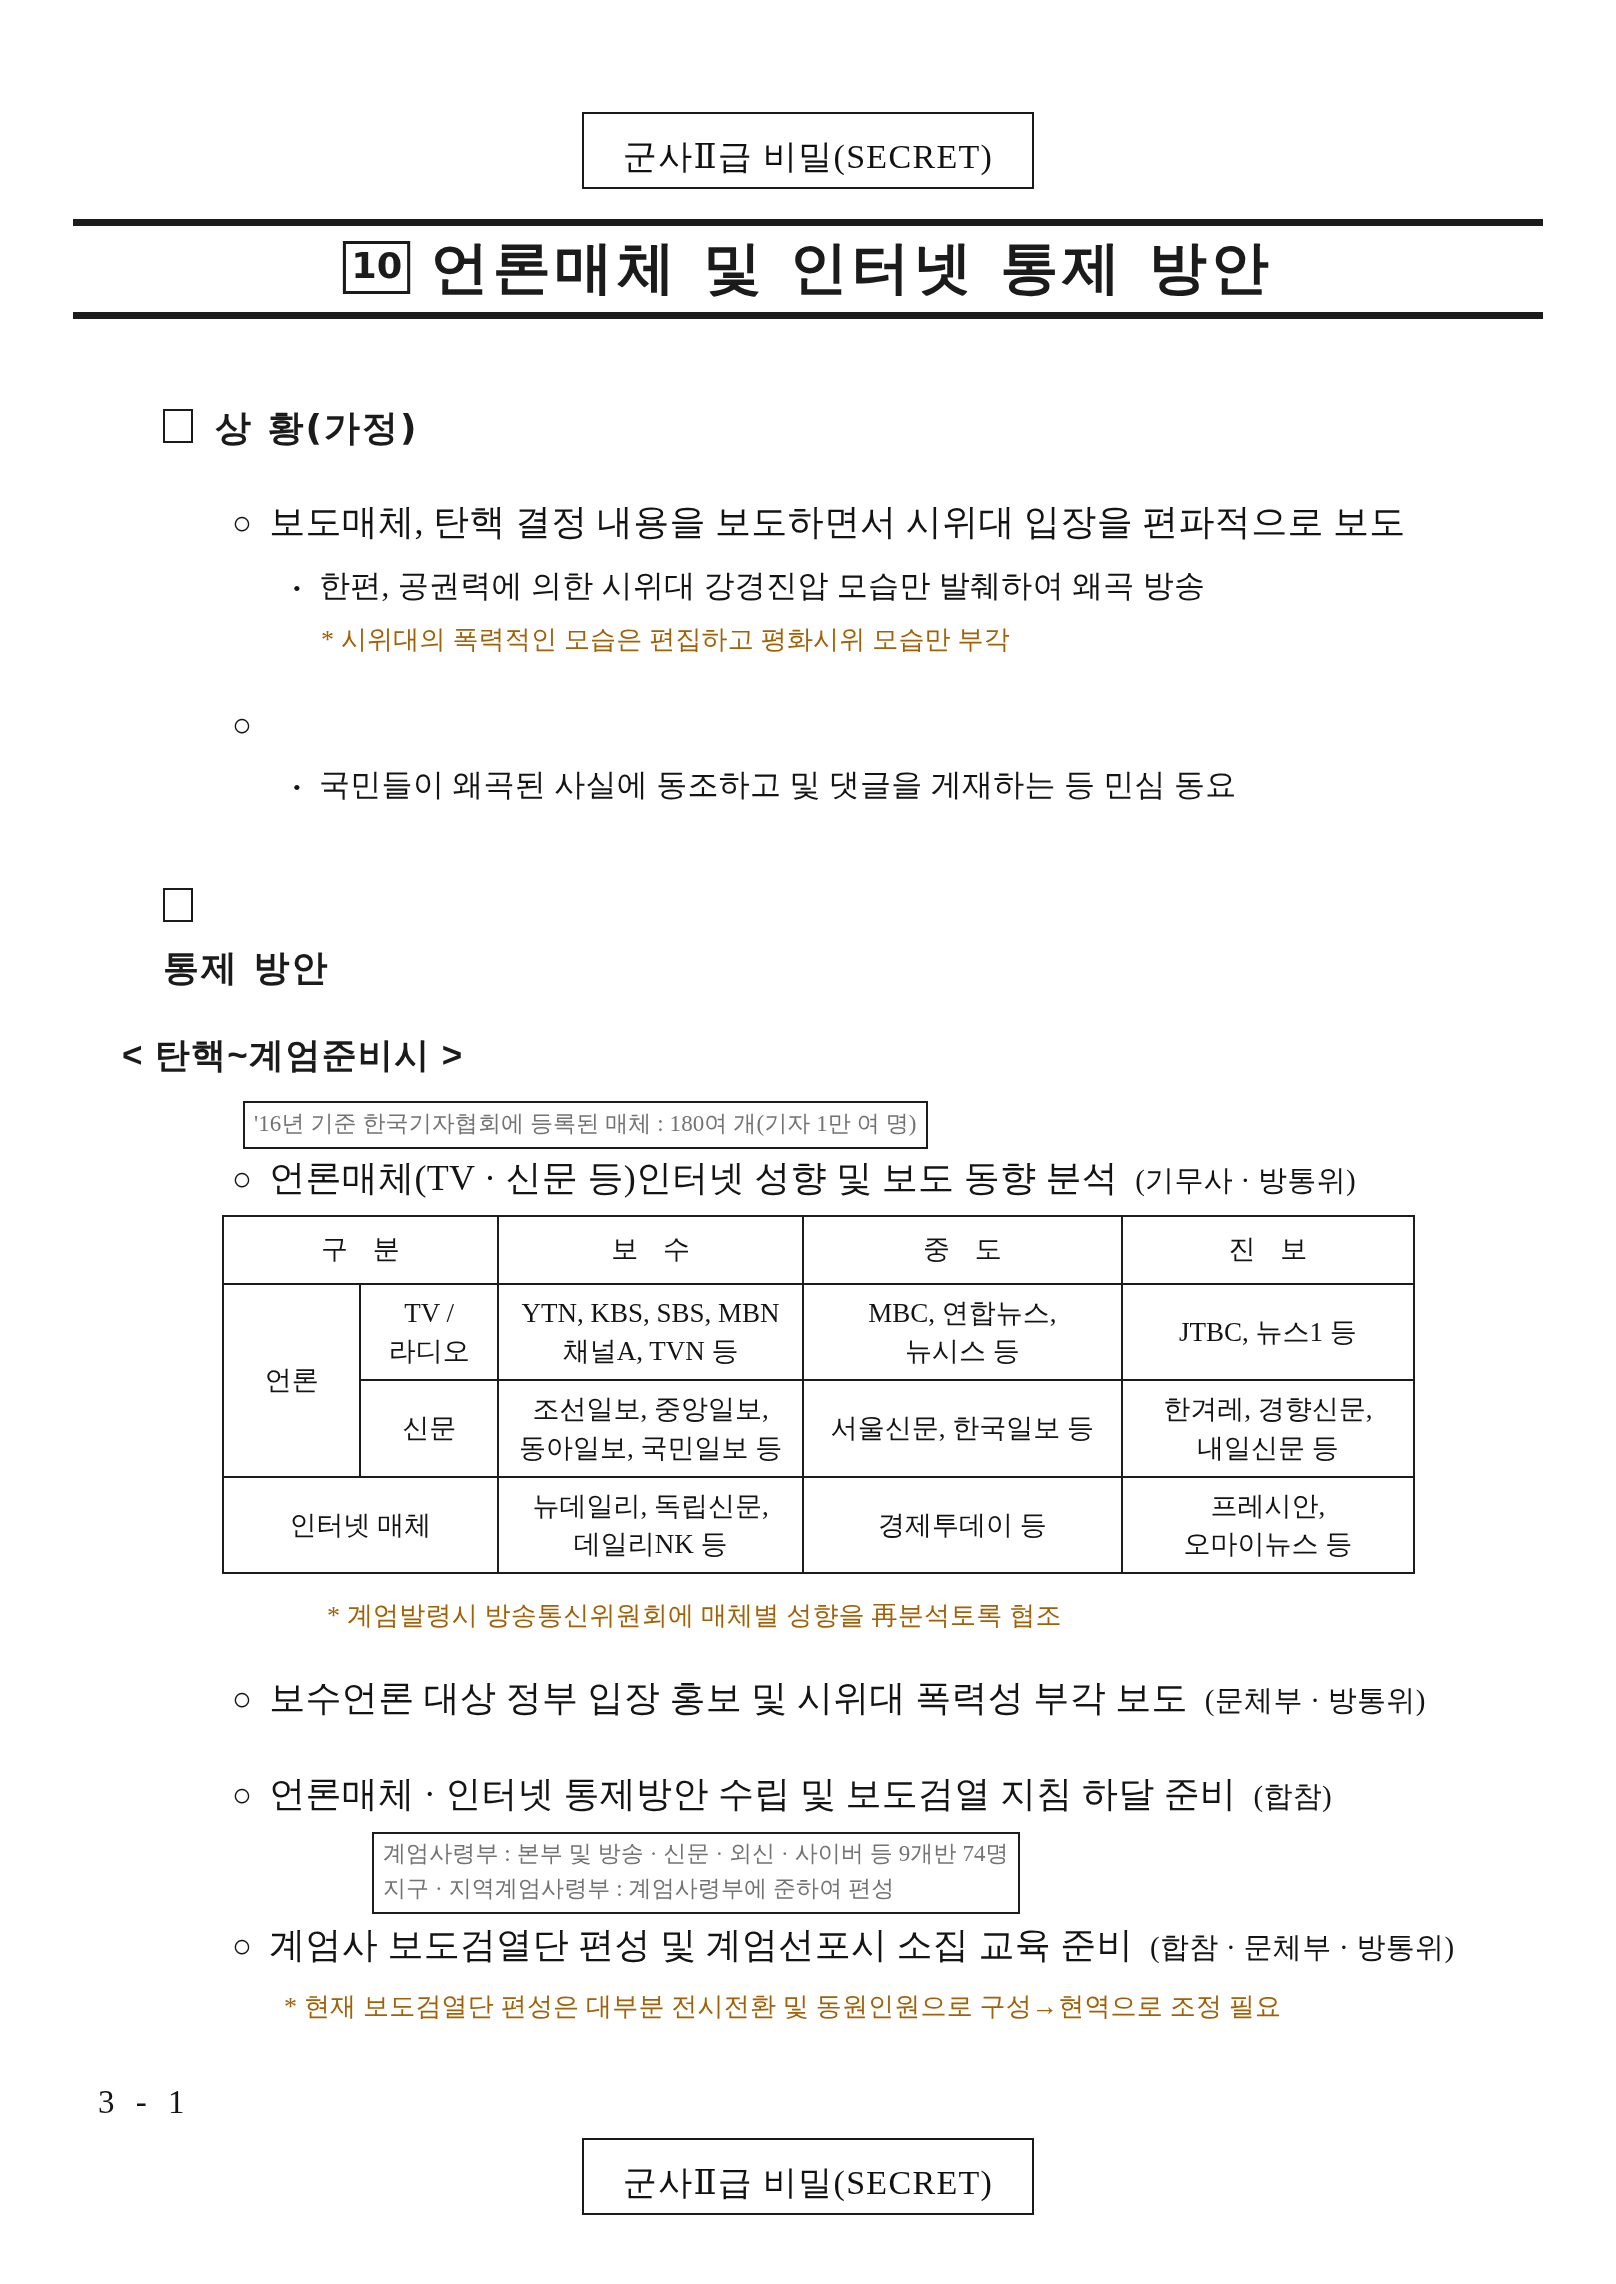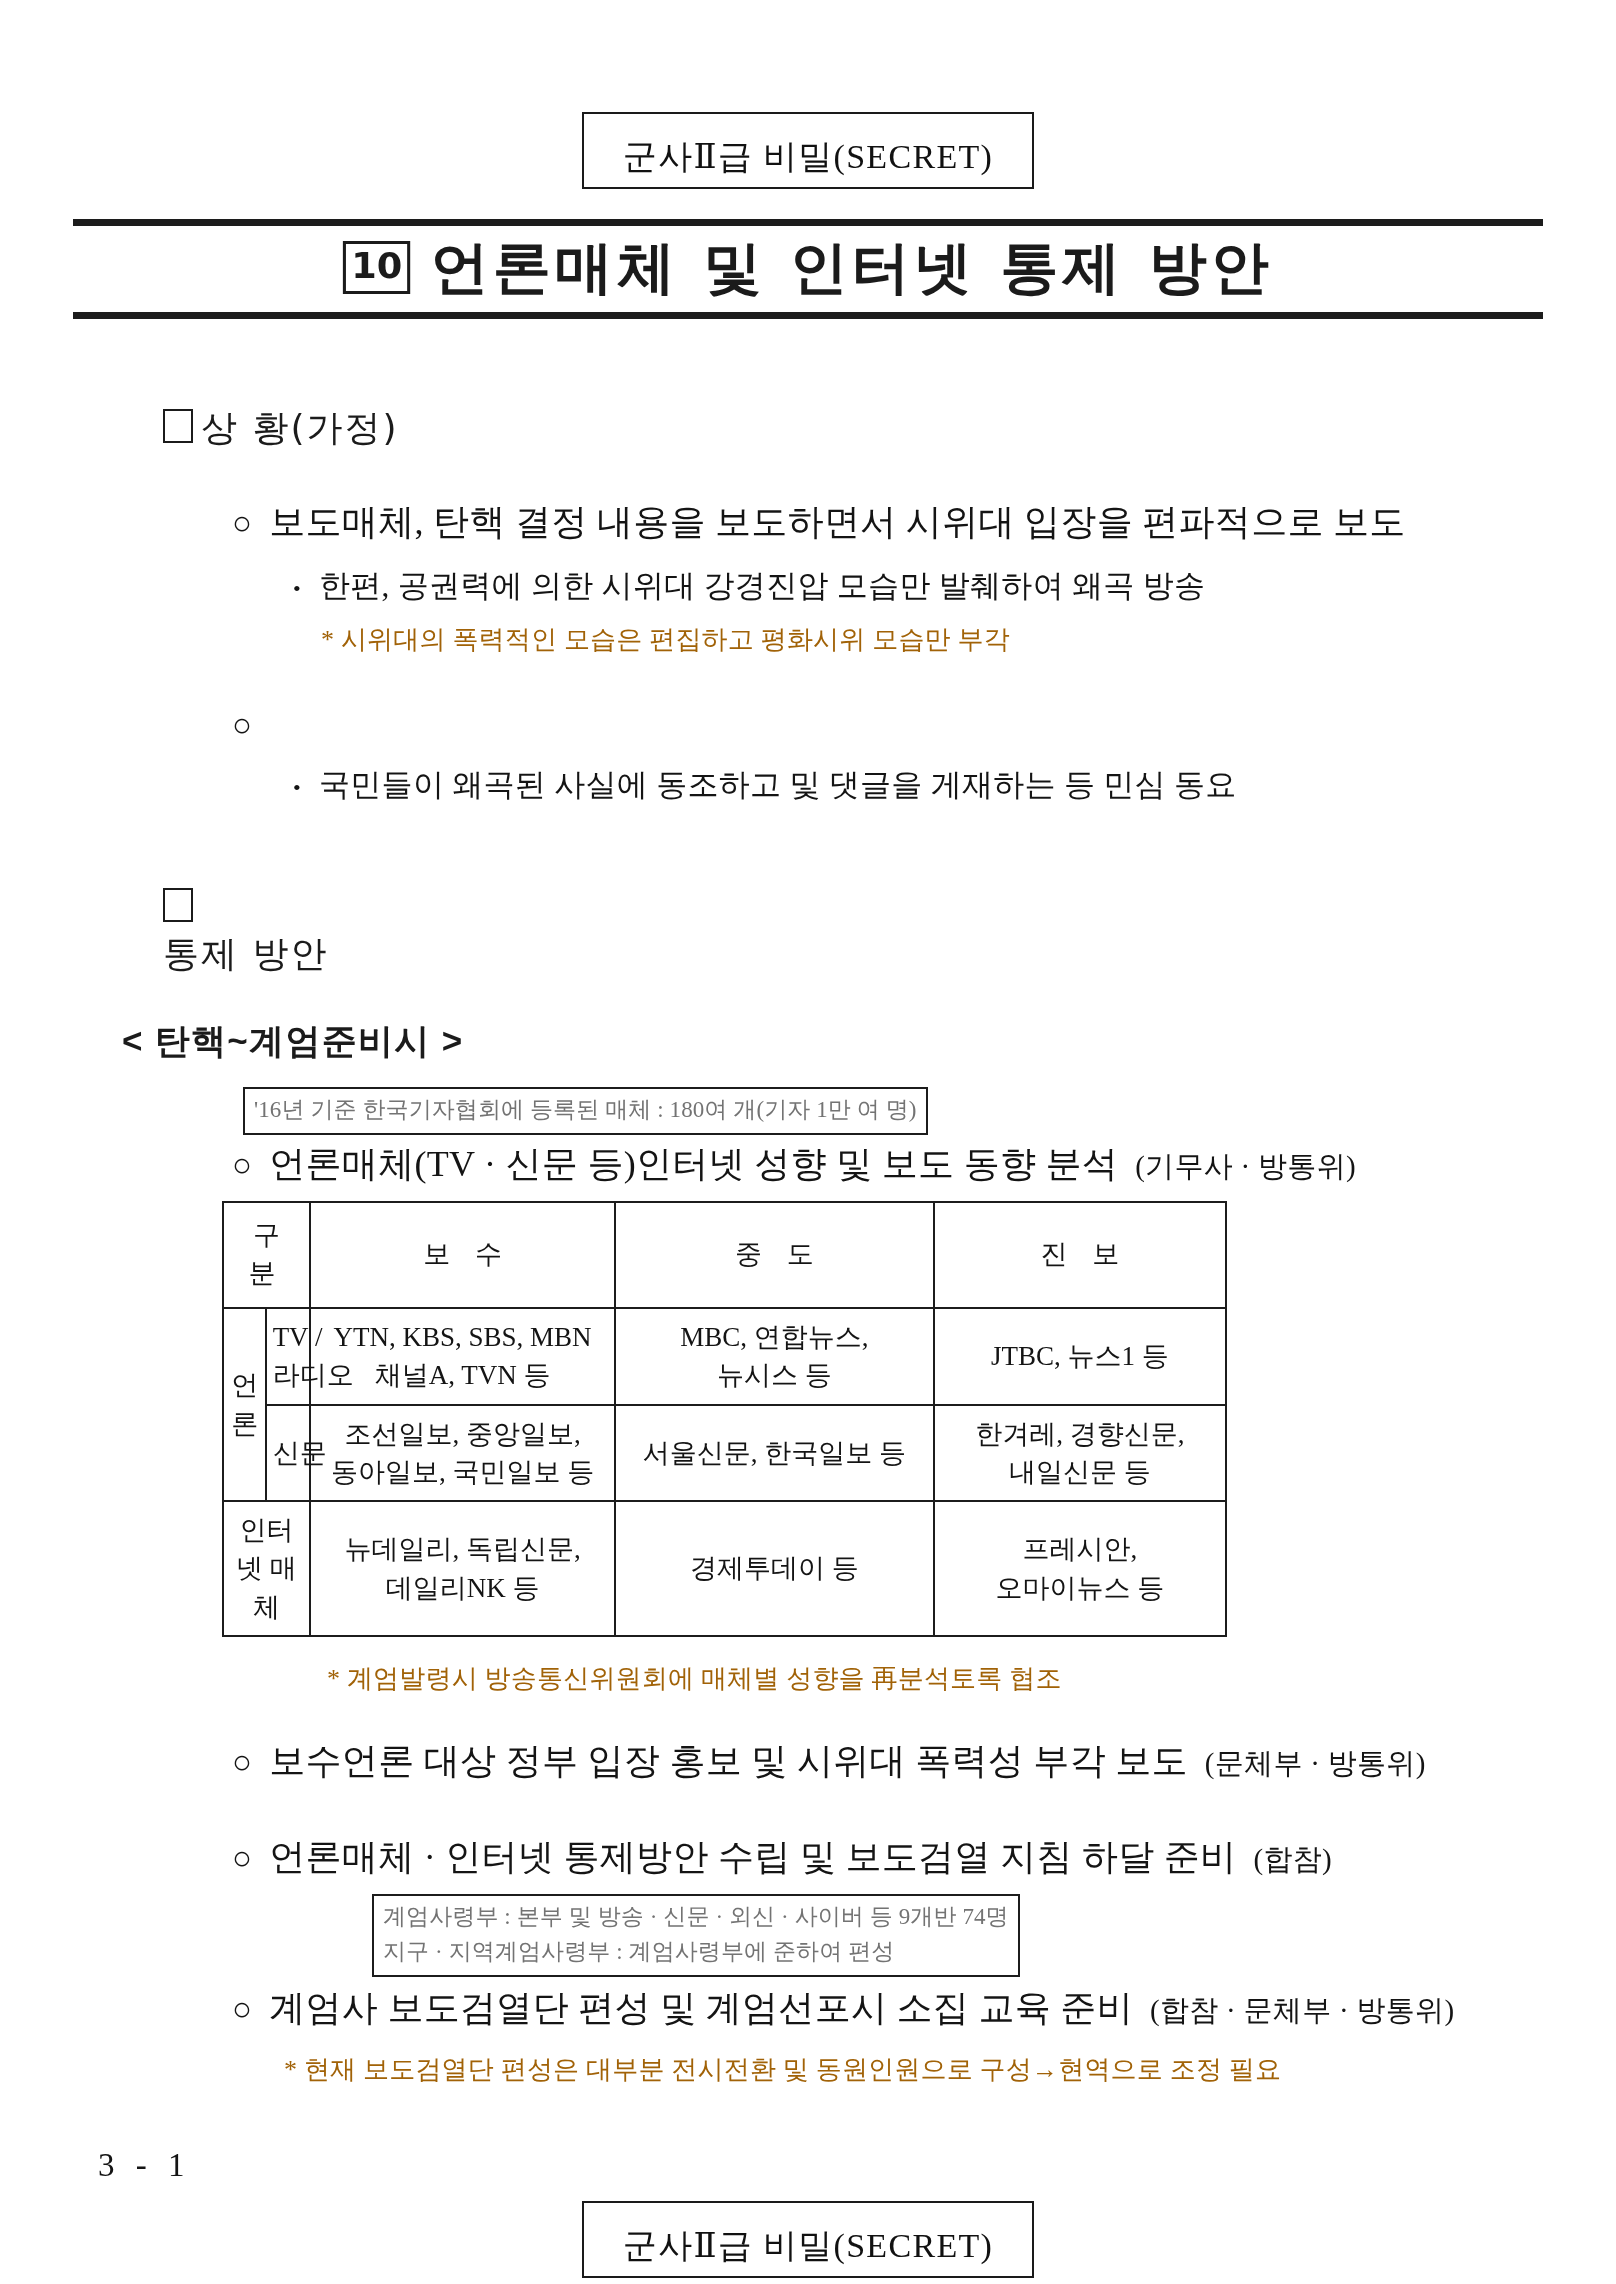--- a/index.html
+++ b/index.html
@@ -75,23 +75,23 @@
   
   .content {
     margin: 0 98px 0 98px;
     position: relative;
   }
 
   
   .sq-heading {
     display: flex;
     align-items: flex-start;
-    gap: 8px;
+    gap: 22px;
     font-family: "DejaVu Sans", "Liberation Sans", sans-serif;
-    font-weight: 400;
+    font-weight: 700;
     font-size: 36px;
     letter-spacing: 2px;
     color: #1b1b1b;
     margin-left: 65px;
   }
   .sq-box {
     display: inline-block;
     width: 26px;
     height: 30px;
     border: 2.6px solid #1b1b1b;
@@ -166,21 +166,21 @@
     letter-spacing: 0.1px;
     white-space: nowrap;
     color: #737373;
   }
   .note-box .nb-line { display: block; }
 
   
   table.media {
     border-collapse: collapse;
     margin-left: 124px;
-    width: 1005px;
+    width: 1193px;
     table-layout: fixed;
   }
   table.media td {
     border: 2px solid #1c1c1c;
     text-align: center;
     vertical-align: middle;
     font-size: 27px;
     line-height: 1.42;
     padding: 9px 5.2px;
     color: #141414;

